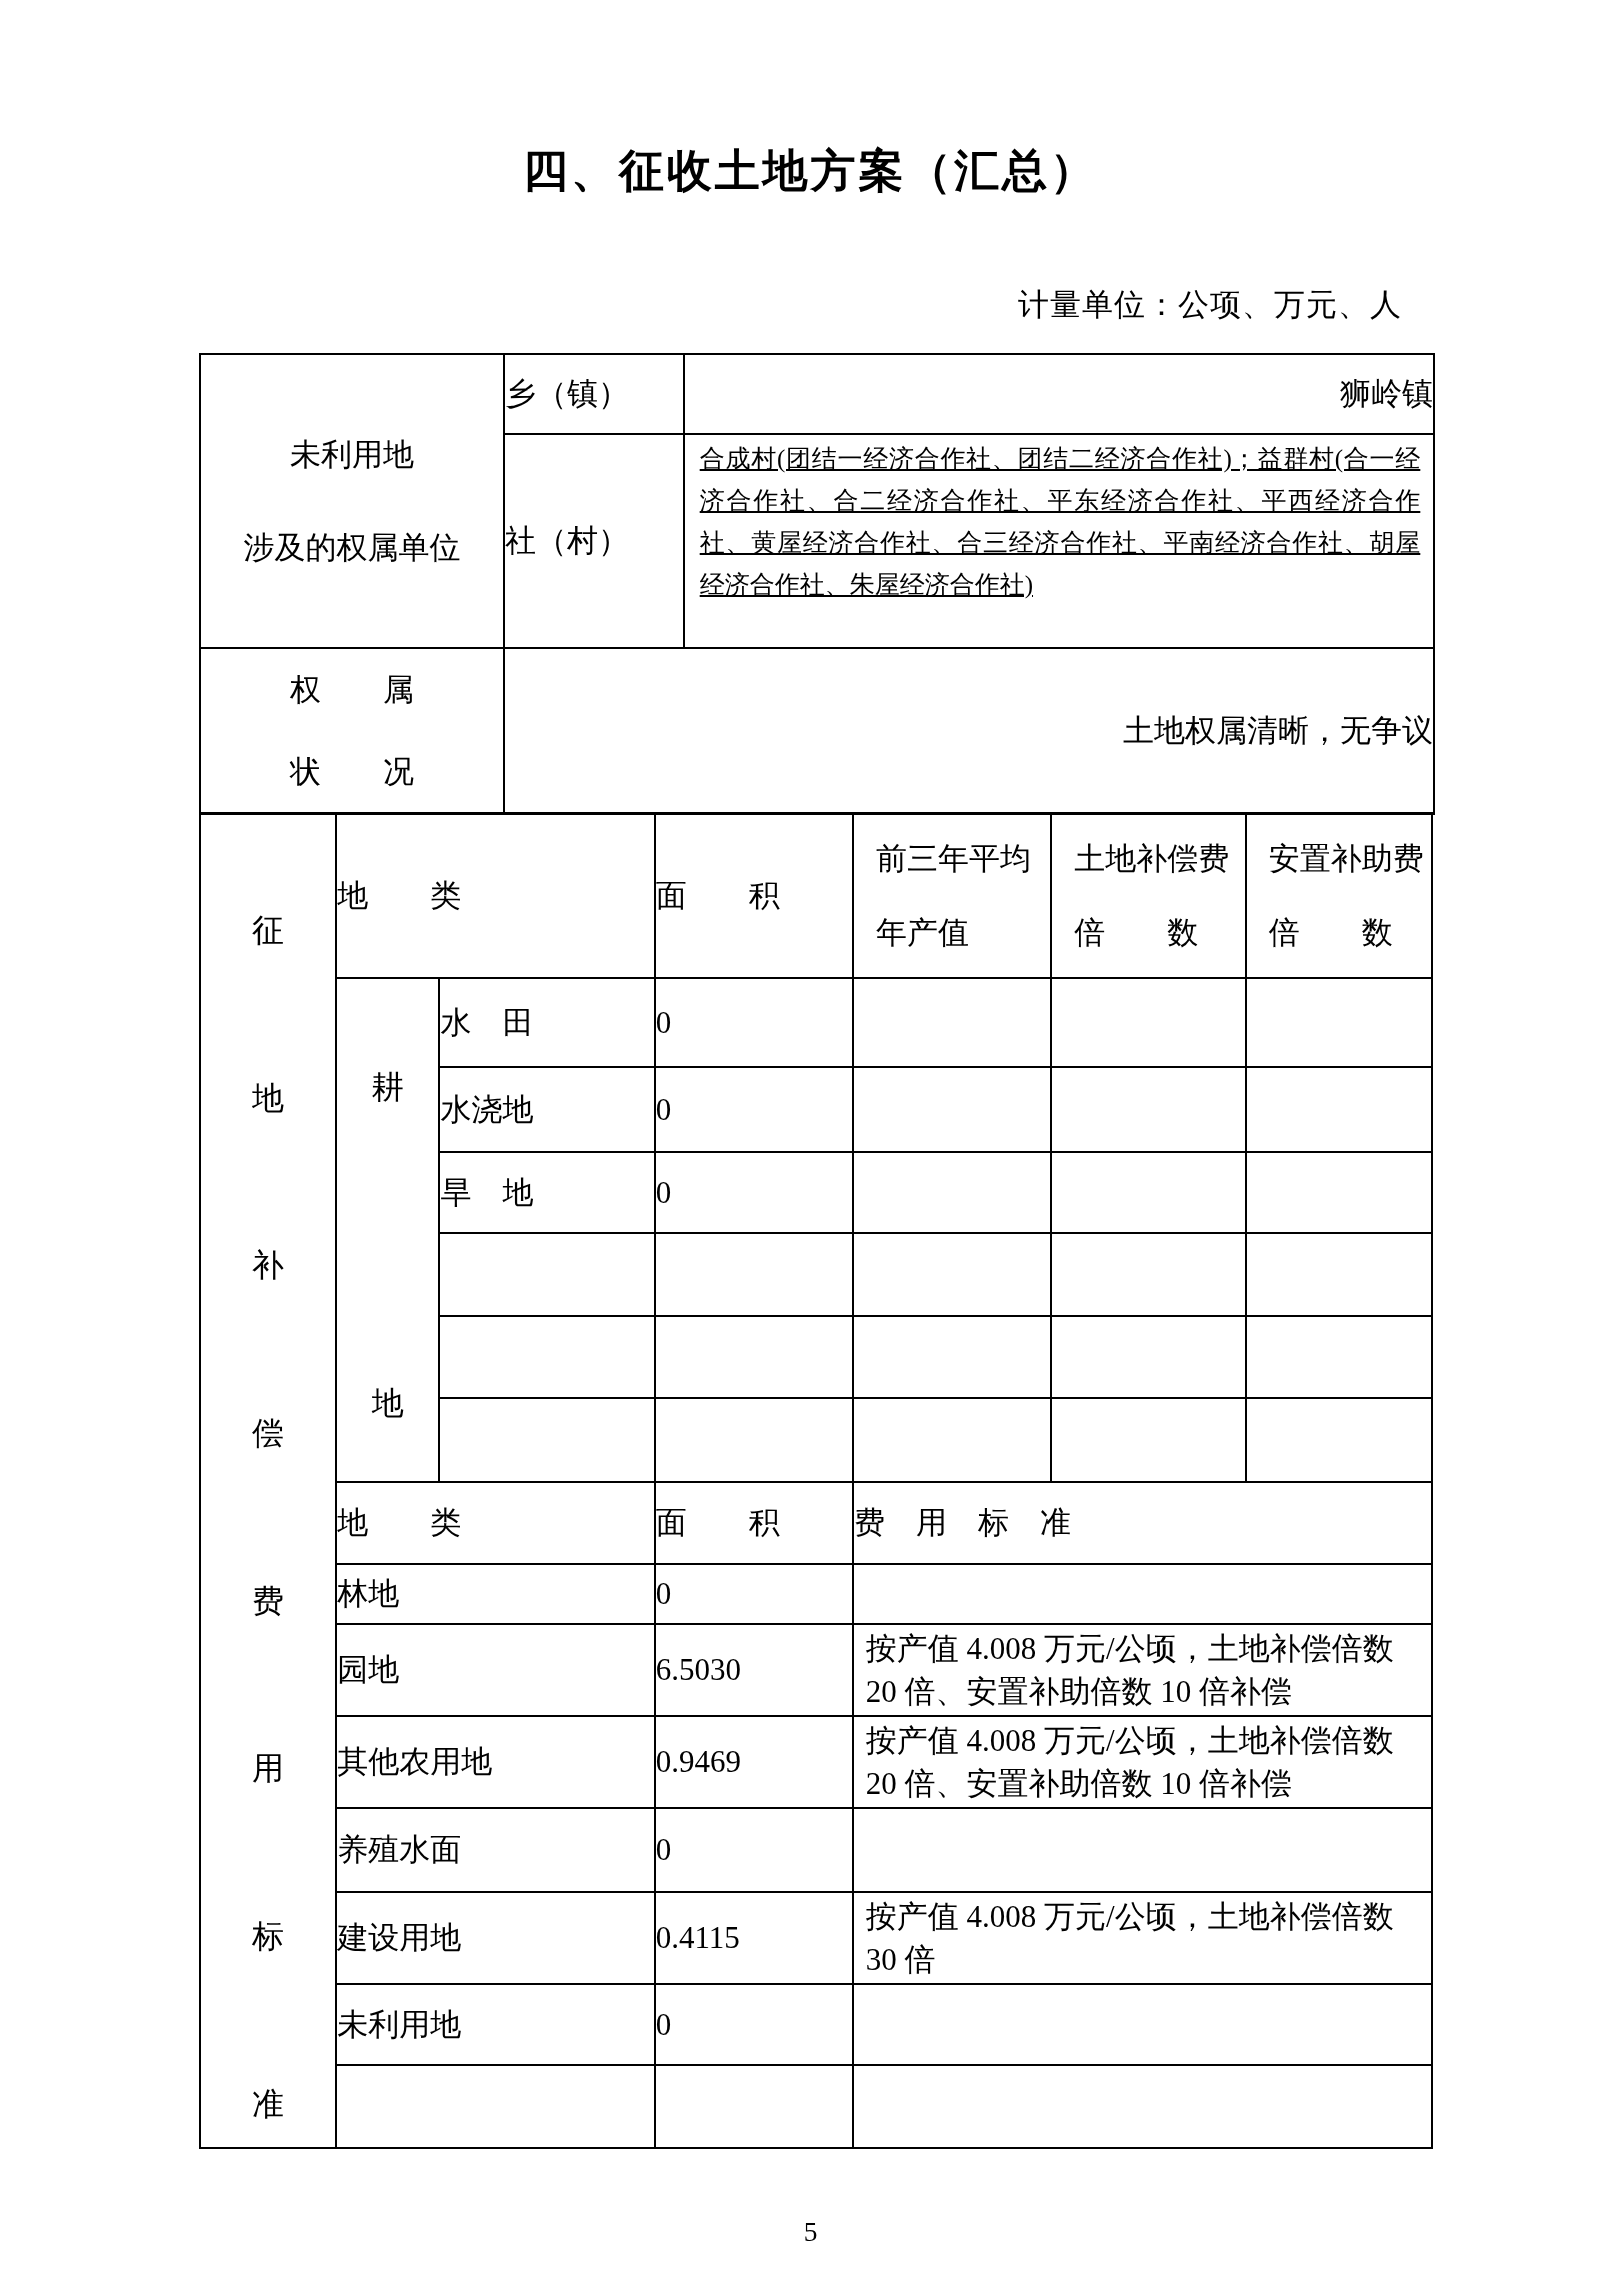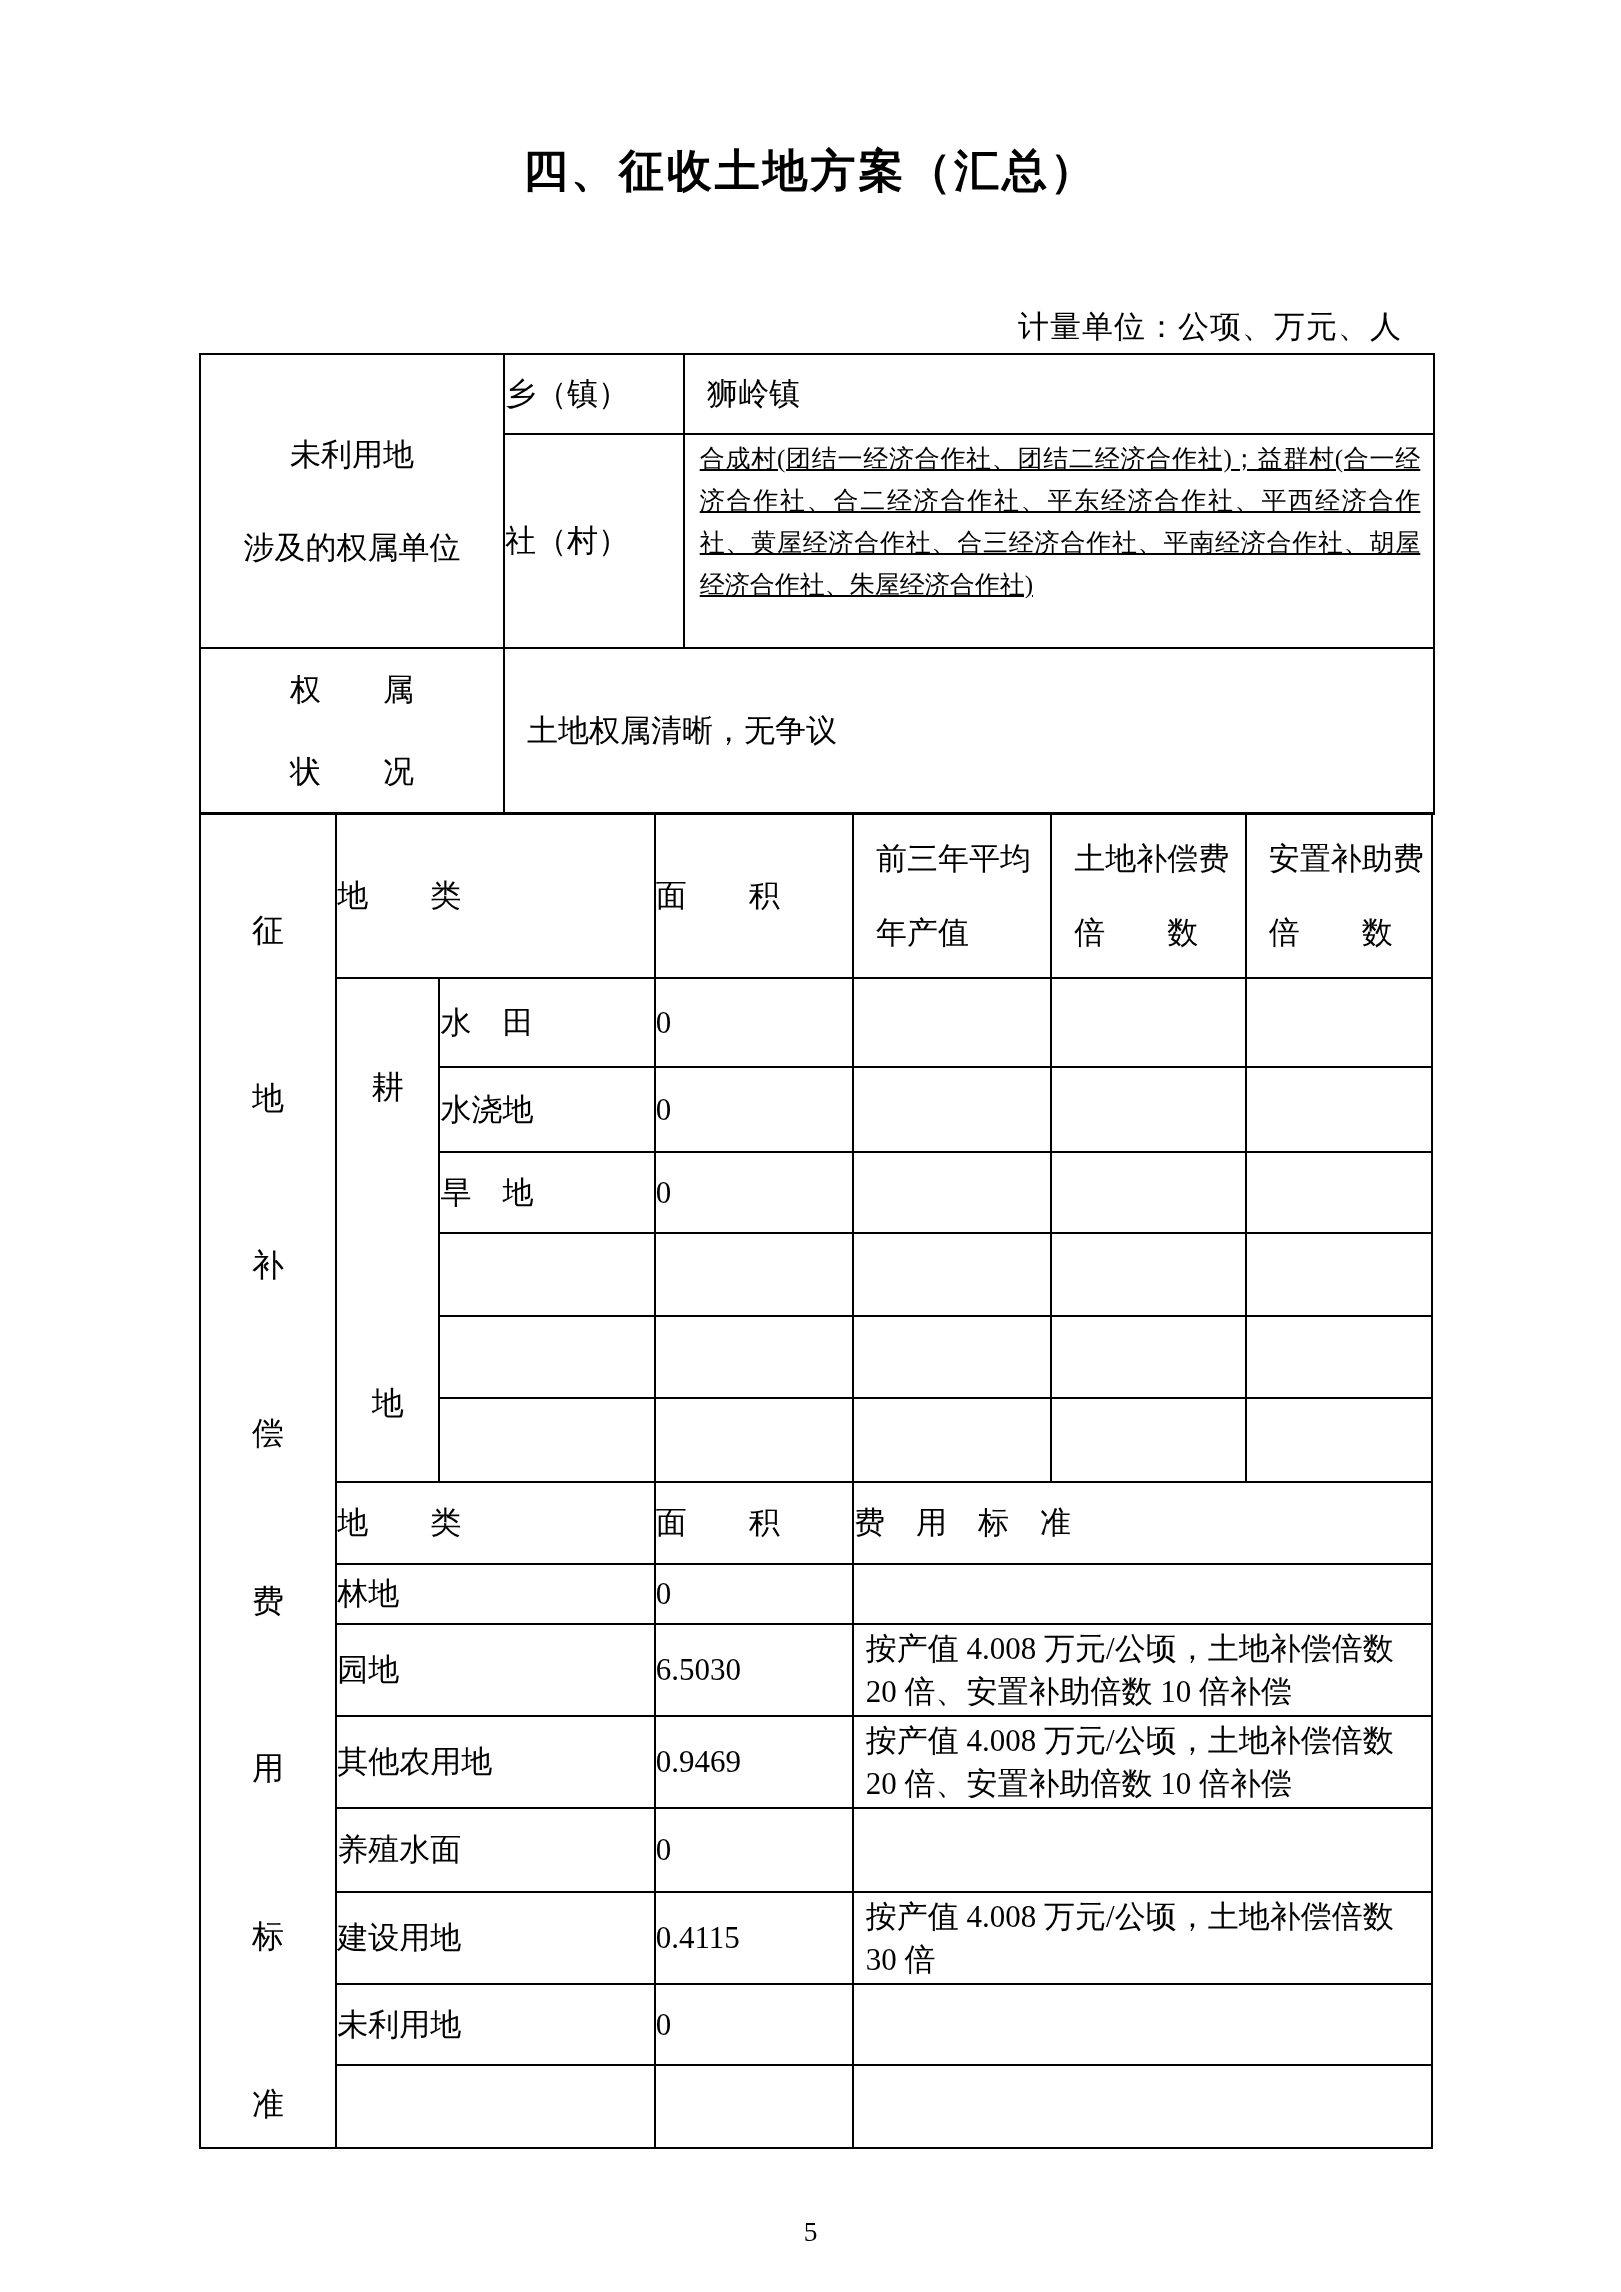--- a/index.html
+++ b/index.html
@@ -9,38 +9,38 @@
     margin:0 auto;
     background:#ffffff;
     color:#000;
     font-family:"Liberation Serif","DejaVu Serif",serif;
   }
   .doc-title{
     position:absolute;top:133px;left:0;width:100%;
     text-align:center;font-size:45px;font-weight:bold;letter-spacing:2.9px;margin-top:8px;
   }
   .unit-note{
-    position:absolute;top:306px;left:201px;width:1201px;
+    position:absolute;top:284px;left:201px;width:1201px;
     text-align:right;font-size:31px;letter-spacing:1px;
   }
   .tables{position:absolute;left:199px;top:353px;}
   table{border-collapse:collapse;table-layout:fixed;}
   .t-top,.t-main{width:1234px;border:2.9px solid #000;}
   .t-main{margin-top:-2.9px;}
   td{
     border:2px solid #000;
     font-size:31px;
     padding:0;
     overflow:hidden;
     vertical-align:middle;
   }
   .c{text-align:left;}
   .owner-label{line-height:93px;text-align:center;}
   .tenure-label{line-height:82px;text-align:center;}
-  .left-pad{text-align:left;padding-left:22px;}
+  .left-pad{text-align:right;padding-left:22px;}
   .village-text{
     text-align:justify;vertical-align:top;
     padding:2.9px 12.7px 0 14.7px;line-height:42px;font-size:25px;text-decoration:underline;
   }
   .hdr2 div{line-height:74px;text-align:left;padding-left:22px;}
   .vstack{
     display:flex;flex-direction:column;justify-content:space-between;
     align-items:center;height:1333px;padding:100px 0 27.4px 0;box-sizing:border-box;
   }
   .vstack span{font-size:32px;line-height:32px;}

